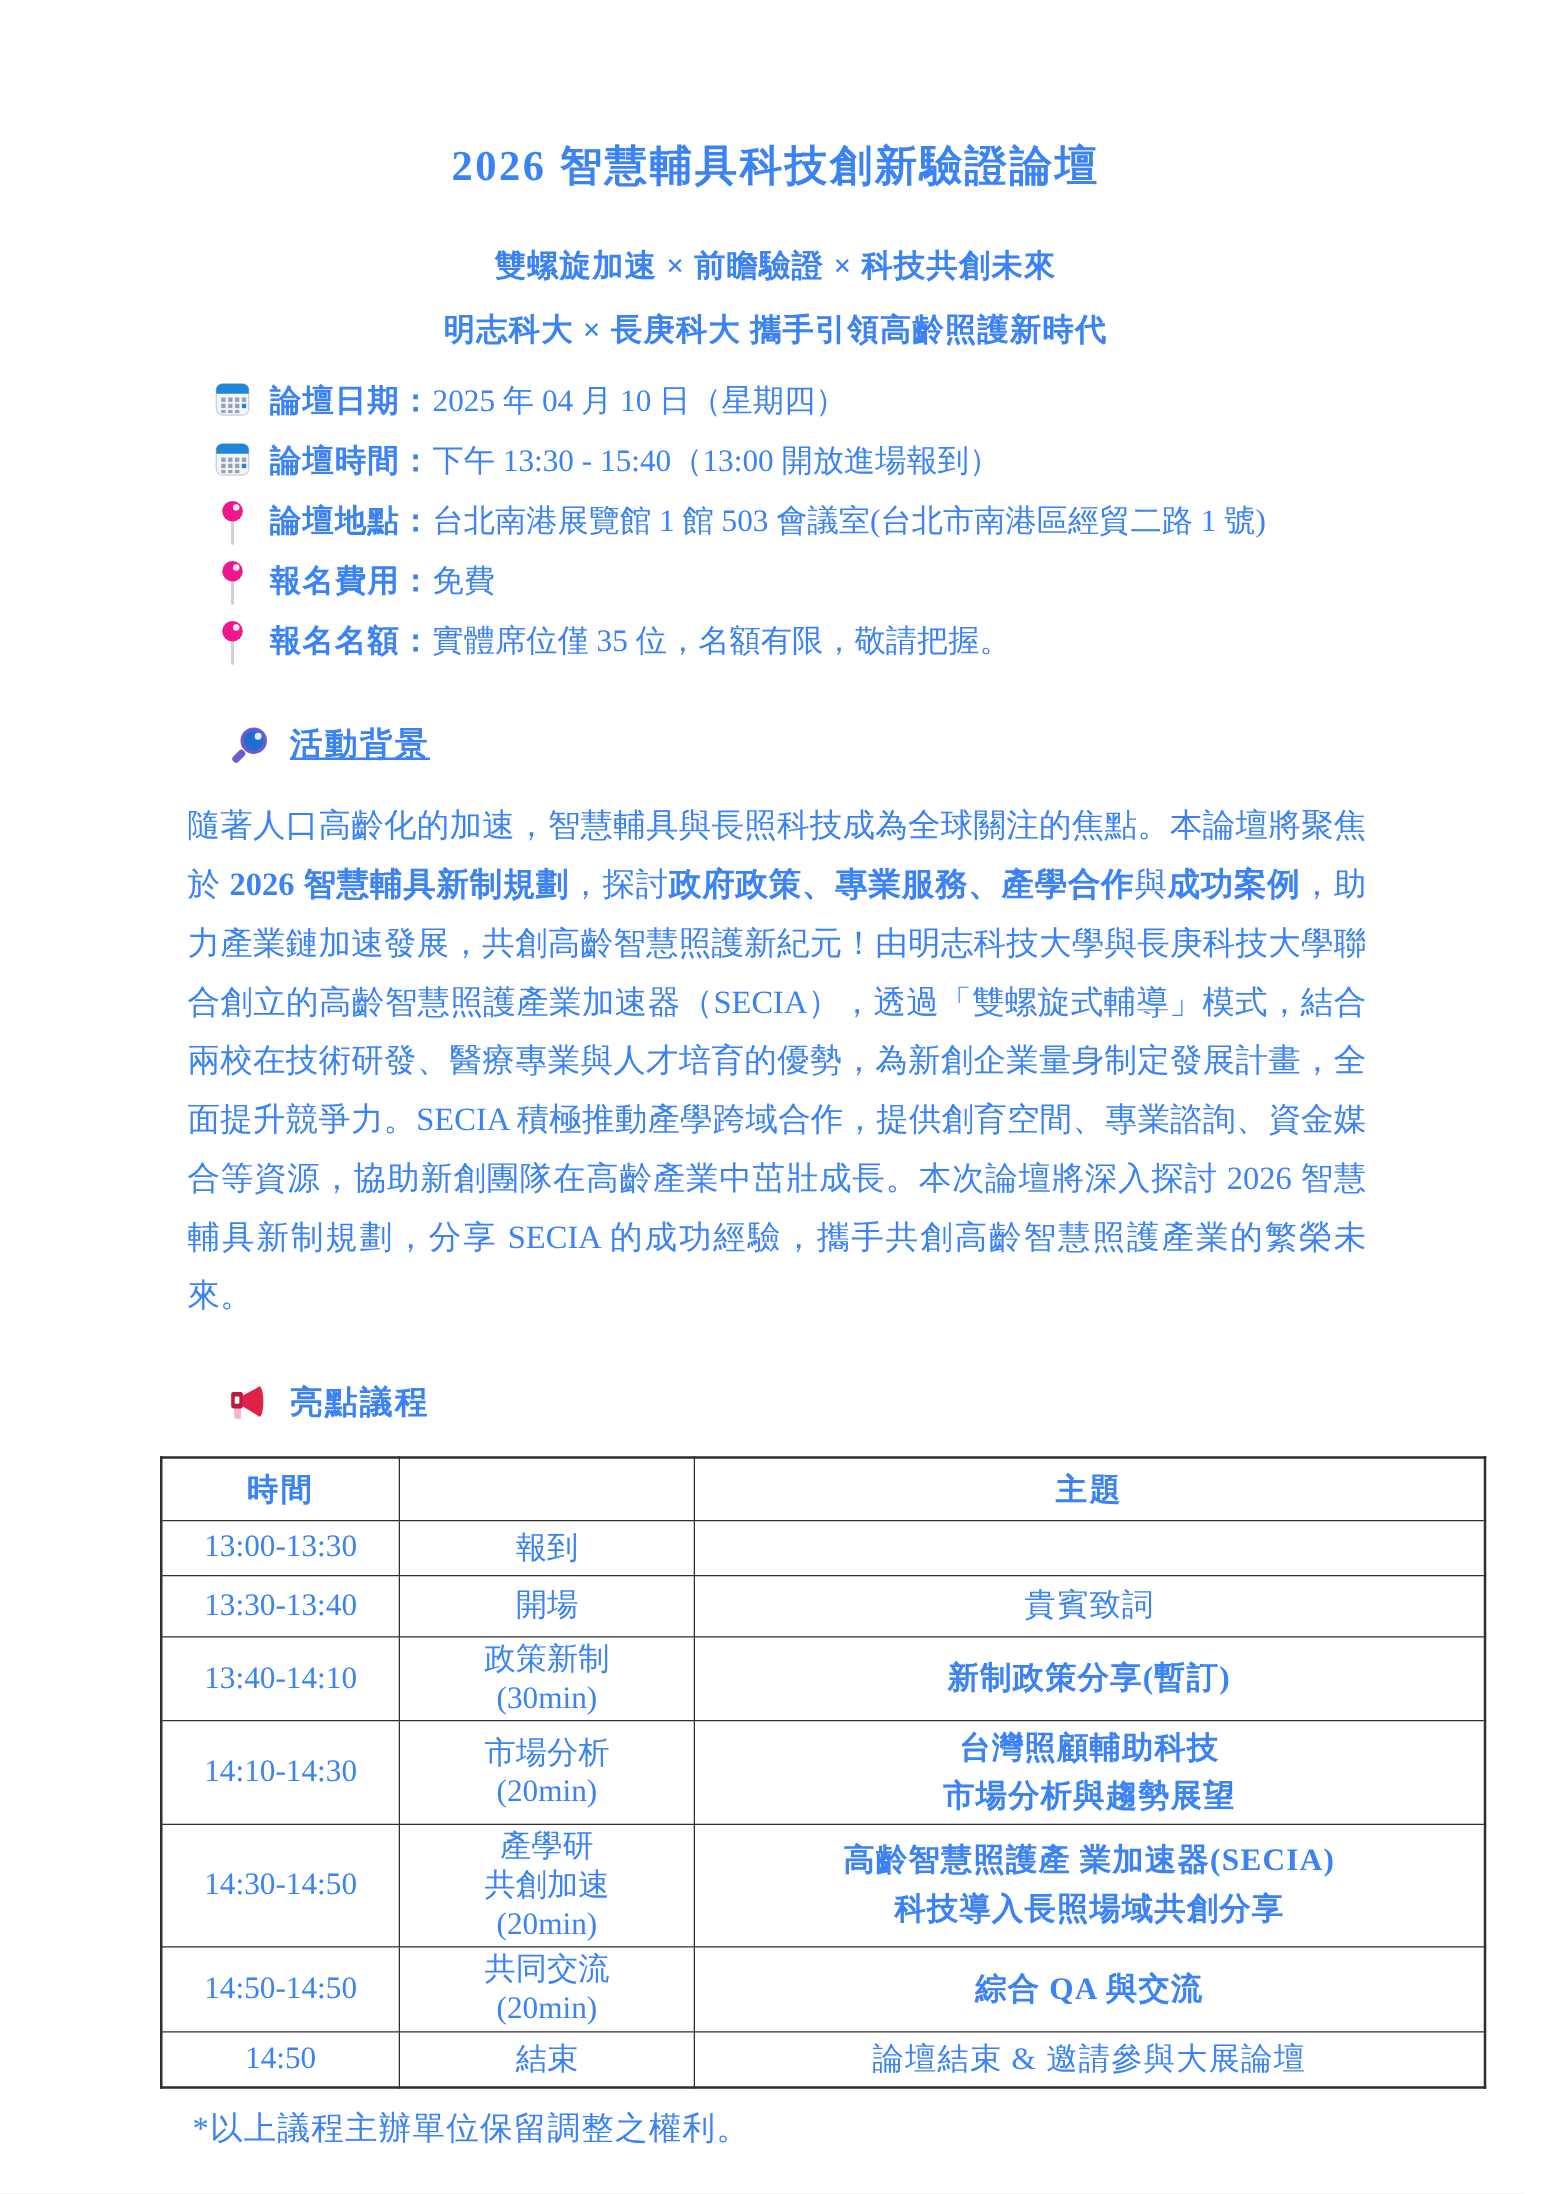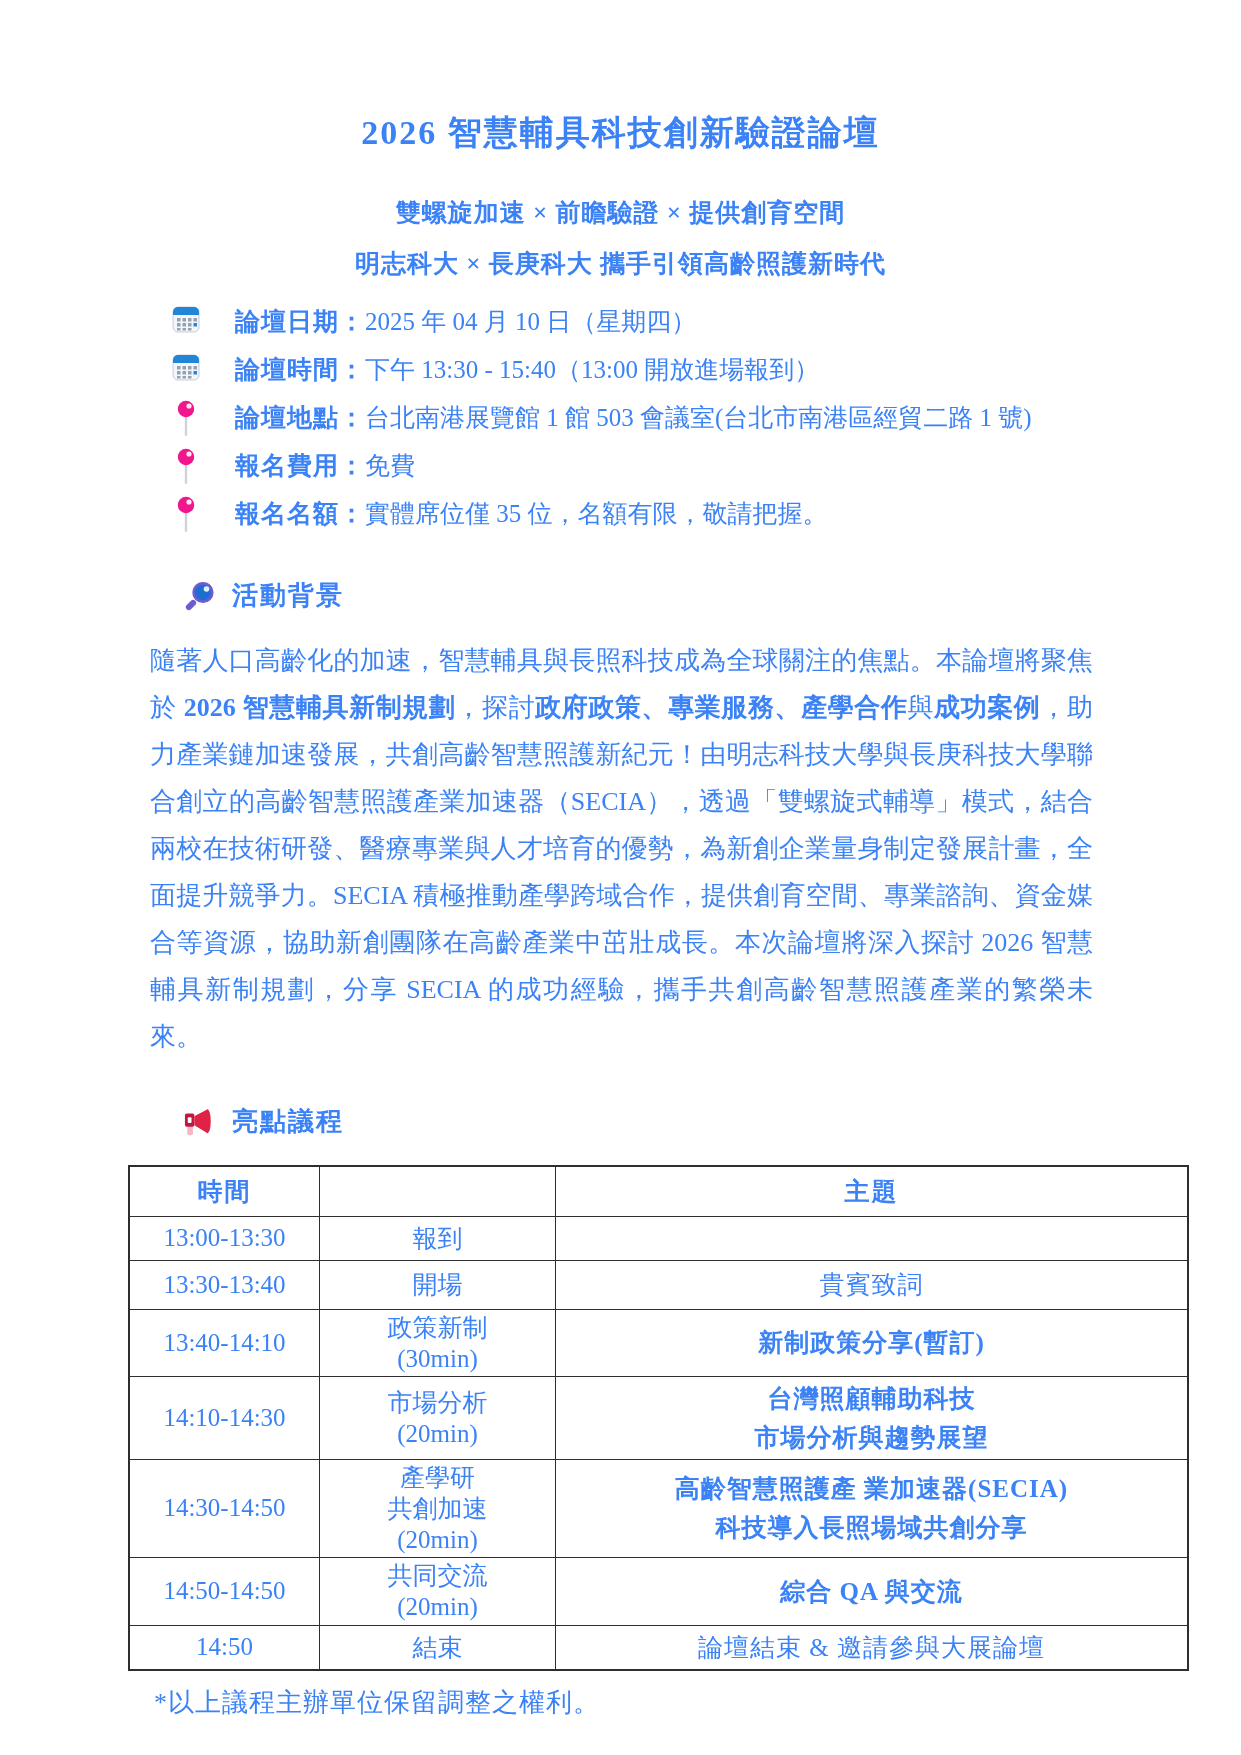--- a/index.html
+++ b/index.html
@@ -13,28 +13,28 @@
     font-size:34px;font-weight:bold;letter-spacing:2px;
   }
   .sub{
     text-align:center;font-size:25px;font-weight:bold;letter-spacing:1px;
   }
   .sub1{margin-top:40px;}
   .sub2{margin-top:18px;}
   .info-list{margin:24px 120px 0 170px;}
   .info-row{display:flex;align-items:flex-start;margin-bottom:12px;min-height:36px;}
   .info-icon{width:32px;min-width:32px;height:36px;display:flex;align-items:flex-start;justify-content:center;margin-right:14px;}
-  .info-text{font-size:25px;line-height:36px;white-space:nowrap;margin-left:19px;}
+  .info-text{font-size:25px;line-height:36px;white-space:nowrap;}
   .info-label{font-weight:bold;letter-spacing:1px;}
   .section-header{
     display:flex;align-items:center;margin-left:184px;
     font-size:26px;font-weight:bold;letter-spacing:2px;
   }
   .section-header .sec-icon{width:32px;min-width:32px;height:32px;display:flex;align-items:center;justify-content:center;margin-right:16px;}
-  .bg-header{margin-top:46px;}
+  .bg-header{margin-top:46px;text-decoration:underline;}
   .agenda-header{margin-top:44px;}
   .para{
     margin:24px 148px 0 150px;font-size:26px;line-height:47px;
     text-align:justify;text-justify:inter-ideograph;
   }
   .para .b{font-weight:bold;}
   table.agenda{
     margin:26px 0 0 128px;width:1019px;
     border-collapse:collapse;table-layout:fixed;
     border:2px solid #2e2e2e;
@@ -60,21 +60,21 @@
     margin:14px 0 0 154px;font-size:26px;letter-spacing:1px;
   }
 </style>
 </head>
 <body>
 
 <div class="page">
 
   <h1 class="title">2026 智慧輔具科技創新驗證論壇</h1>
 
-  <div class="sub sub1">雙螺旋加速 × 前瞻驗證 × 提供創育空間</div>
+  <div class="sub sub1">雙螺旋加速 × 前瞻驗證 × 科技共創未來</div>
   <div class="sub sub2">明志科大 × 長庚科大 攜手引領高齡照護新時代</div>
 
   <div class="info-list">
       <div class="info-row">
         <span class="info-icon">
           <svg width="30" height="30" viewBox="0 0 30 30">
     <rect x="2" y="3" width="26" height="25" rx="5" fill="#f2f5f9" stroke="#c7cdd8" stroke-width="1"></rect>
     <path d="M7 3 h16 a5 5 0 0 1 5 5 v3 H2 V8 a5 5 0 0 1 5 -5 Z" fill="#2186d8"></path>
     <g fill="#97a1b2">
       <rect x="6" y="14" width="3.5" height="3.5"></rect>

